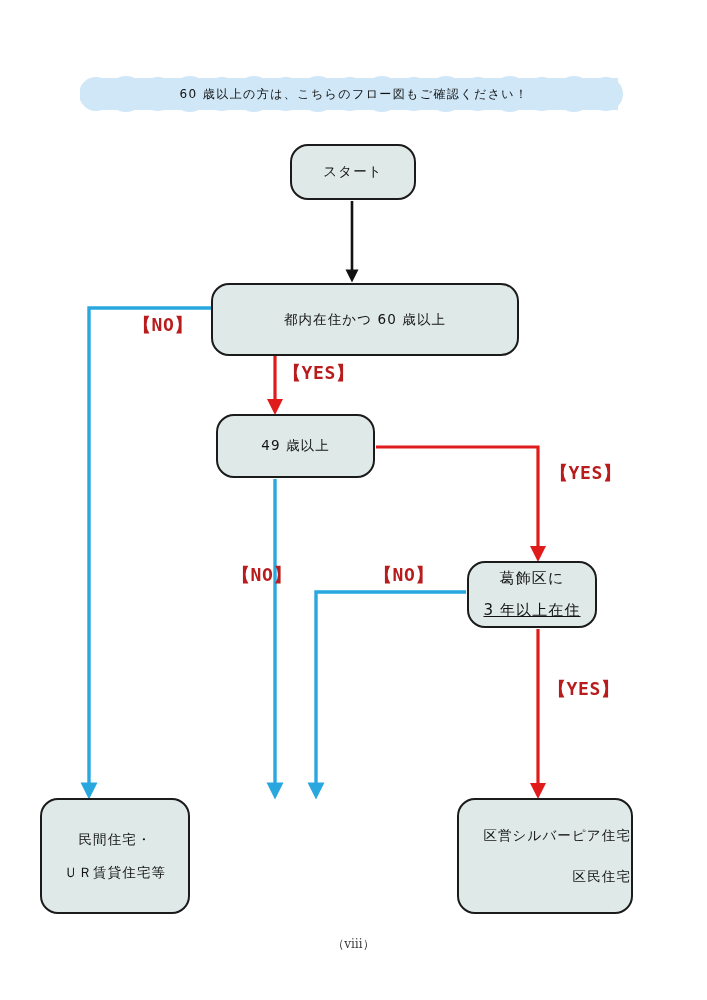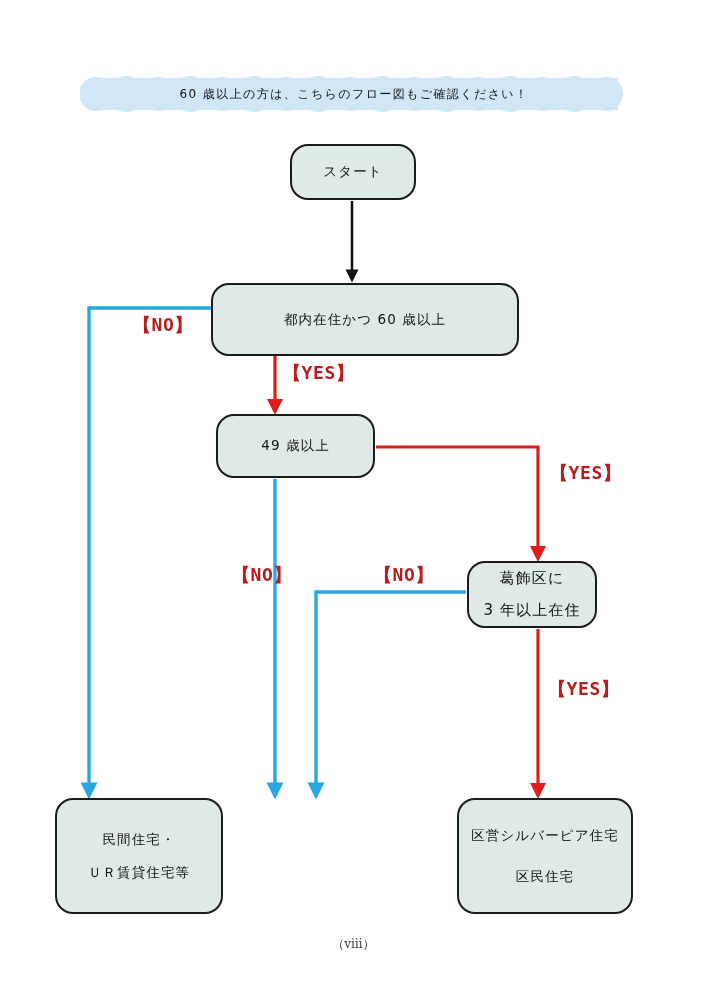--- a/index.html
+++ b/index.html
@@ -68,31 +68,31 @@
     flex-direction: column;
     align-items: center;
     justify-content: center;
     font-size: 13.5px;
     letter-spacing: 1.1px;
     color: #121212;
     line-height: 1.15;
     z-index: 3;
   }
   .node.left-align {
-    align-items: center;
+    align-items: flex-end;
     gap: 8px;
   }
   .node .line + .line { margin-top: 17px; }
-  .node.tight .line + .line { margin-top: 14px; }
+  .node.tight .line + .line { margin-top: 14px; text-decoration: underline; }
 
   #node-start  { left: 290px; top: 144px; width: 126px; height: 56px; }
   #node-q1     { left: 211px; top: 283px; width: 308px; height: 73px; }
   #node-q2     { left: 216px; top: 414px; width: 159px; height: 64px; }
   #node-q3     { left: 467px; top: 561px; width: 130px; height: 67px; font-size: 15px; }
-  #node-out1   { left: 40px;  top: 798px; width: 168px; height: 116px; margin-left: 15px; }
+  #node-out1   { left: 40px;  top: 798px; width: 150px; height: 116px; }
   #node-out2   { left: 206px; top: 798px; width: 238px; height: 116px; }
   #node-out3   { left: 457px; top: 798px; width: 176px; height: 116px; }
 
   
   .edge-label {
     position: absolute;
     font-size: 18px;
     letter-spacing: 0.6px;
     color: #b91c1c;
     white-space: nowrap;

